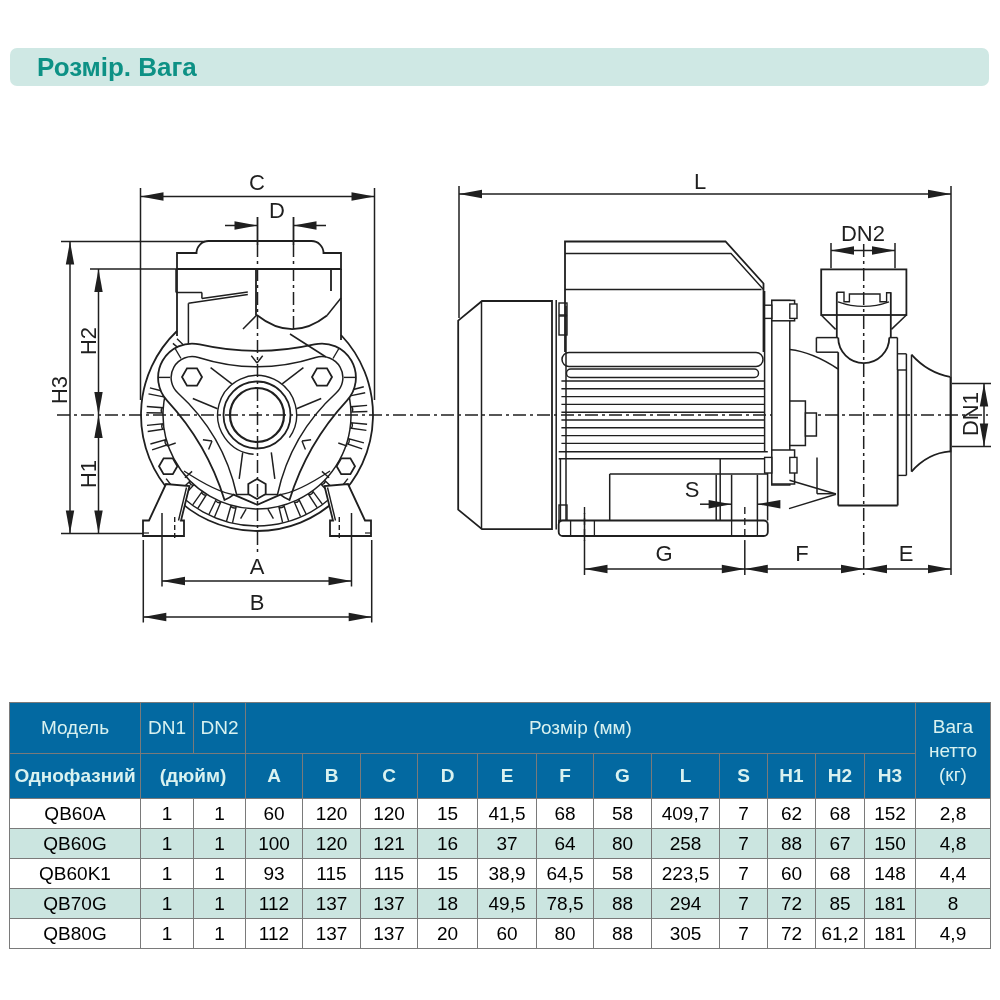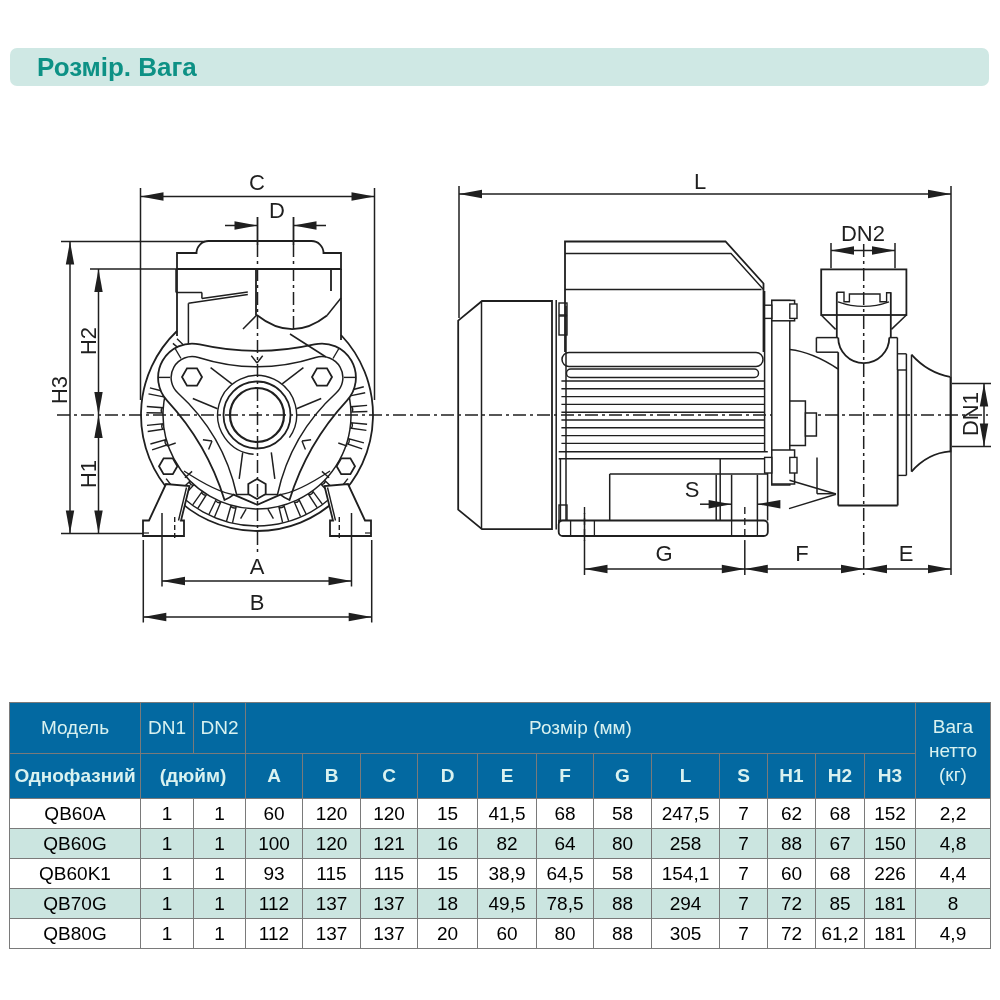--- a/index.html
+++ b/index.html
@@ -311,61 +311,61 @@
         <td>QB60A</td>
         <td>1</td>
         <td>1</td>
         <td>60</td>
         <td>120</td>
         <td>120</td>
         <td>15</td>
         <td>41,5</td>
         <td>68</td>
         <td>58</td>
-        <td>247,5</td>
+        <td>409,7</td>
         <td>7</td>
         <td>62</td>
         <td>68</td>
         <td>152</td>
-        <td>2,2</td>
+        <td>2,8</td>
       </tr>
 <tr class="alt">
         <td>QB60G</td>
         <td>1</td>
         <td>1</td>
         <td>100</td>
         <td>120</td>
         <td>121</td>
         <td>16</td>
-        <td>82</td>
+        <td>37</td>
         <td>64</td>
         <td>80</td>
         <td>258</td>
         <td>7</td>
         <td>88</td>
         <td>67</td>
         <td>150</td>
         <td>4,8</td>
       </tr>
 <tr>
         <td>QB60K1</td>
         <td>1</td>
         <td>1</td>
         <td>93</td>
         <td>115</td>
         <td>115</td>
         <td>15</td>
         <td>38,9</td>
         <td>64,5</td>
         <td>58</td>
-        <td>154,1</td>
+        <td>223,5</td>
         <td>7</td>
         <td>60</td>
         <td>68</td>
-        <td>226</td>
+        <td>148</td>
         <td>4,4</td>
       </tr>
 <tr class="alt">
         <td>QB70G</td>
         <td>1</td>
         <td>1</td>
         <td>112</td>
         <td>137</td>
         <td>137</td>
         <td>18</td>

